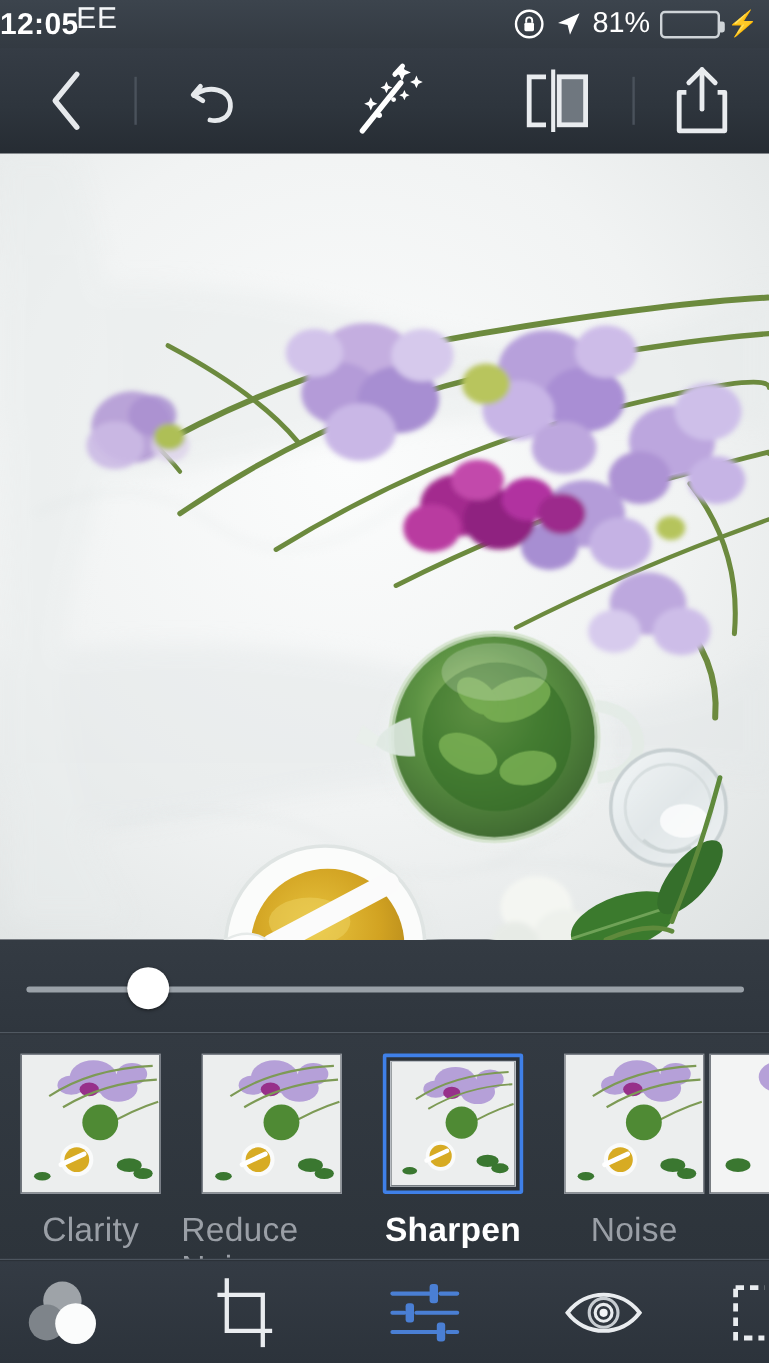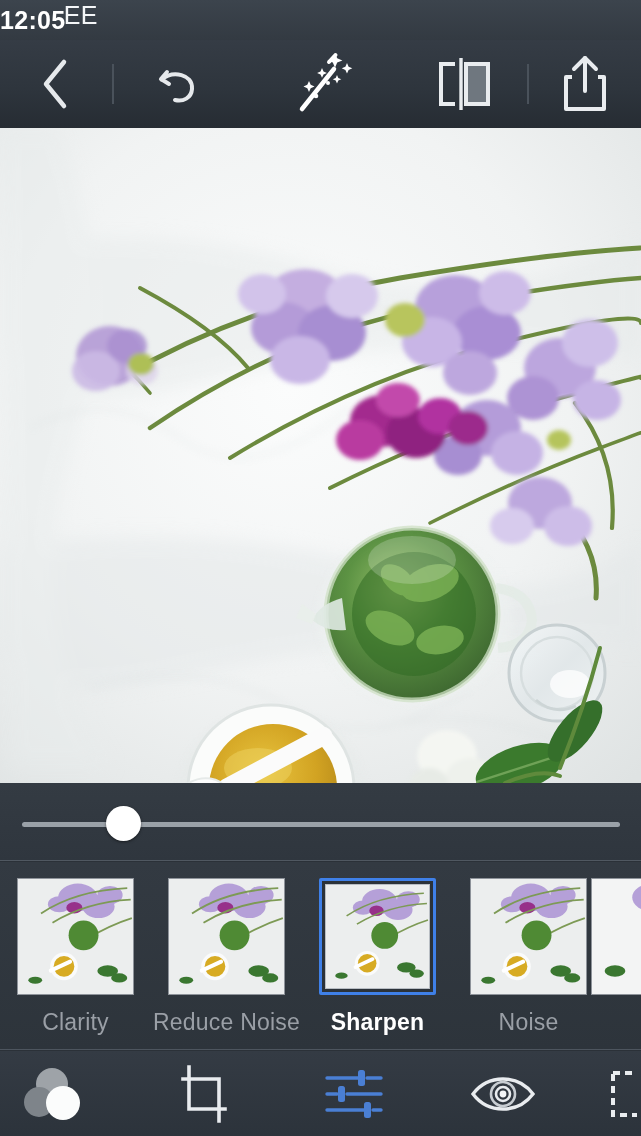--- a/index.html
+++ b/index.html
@@ -57,21 +57,21 @@
     background:linear-gradient(180deg,#333a42 0%,#2d343b 100%);
     border-bottom:1px solid #4d555e;
     display:flex; align-items:flex-start; overflow:hidden; }
   .fitem { position:relative; flex:0 0 auto; width:151px; padding-top:16px;
      display:flex; flex-direction:column; align-items:center; }
   .thumb-box { width:117px; height:117px; position:relative; border-radius:2px; }
   .thumb-box.sel { border:3px solid #3f80e8; padding:3px; background:#2b3239; }
   .thumb-img { width:100%; height:100%; overflow:hidden; position:relative;
      border:1px solid #8e939a; }
   .fitem.sel .thumb-img { border-color:#b9bec4; }
-  .flabel { margin-top:14px; font-size:23px; color:#9a9fa6; letter-spacing:.2px; }
+  .flabel { margin-top:14px; font-size:28px; color:#9a9fa6; letter-spacing:.2px; }
   .fitem.sel .flabel { color:#ffffff; font-weight:bold; }
 
   
   .bottomnav { position:absolute; top:1051px; left:0; width:641px; height:85px;
     background:linear-gradient(180deg,#343b44 0%,#2c333b 100%);
     display:flex; align-items:center; }
   .nav-btn { flex:0 0 auto; display:flex; align-items:center; justify-content:center;
     height:85px; }
   .nav-spacer { flex:1 1 auto; }
 
@@ -98,20 +98,40 @@
       <span class="wifi">
         <svg width="30" height="22" viewBox="0 0 30 22">
           <path d="M15 19.5 L9.5 12.8 A9 9 0 0 1 20.5 12.8 Z" fill="#f2f4f6"></path>
           <path d="M4.2 8.0 A16.5 16.5 0 0 1 25.8 8.0" stroke="#f2f4f6" stroke-width="3.2" fill="none" stroke-linecap="round"></path>
         </svg>
       </span>
     </div>
 
     <div class="sb-center">12:05</div>
 
+    <div class="sb-right">
+      <span>
+        <svg width="26" height="26" viewBox="0 0 26 26">
+          <circle cx="13" cy="13" r="11" fill="none" stroke="#fff" stroke-width="2"></circle>
+          <rect x="9" y="12" width="8" height="7" rx="1.2" fill="#fff"></rect>
+          <path d="M10.5 12 v-2 a2.5 2.5 0 0 1 5 0 v2" fill="none" stroke="#fff" stroke-width="1.6"></path>
+        </svg>
+      </span>
+      <span>
+        <svg width="24" height="24" viewBox="0 0 24 24">
+          <path d="M21 3 L3 11.2 L11 12.8 L13 21 Z" fill="#fff"></path>
+        </svg>
+      </span>
+      <span class="batt-pct">81%</span>
+      <span class="batt">
+        <span class="batt-fill" id="batt-fill" style="width: 81%; background: rgb(47, 217, 74);"></span>
+        <span class="batt-cap"></span>
+      </span>
+      <span class="bolt">⚡</span>
+    </div>
   </div>
 
   <div class="toolbar">
     <div class="tb-btn" style="width:112px">
       <svg width="40" height="56" viewBox="0 0 40 56">
         <path d="M28 6 L10 28 L28 50" fill="none" stroke="#e6e9ec" stroke-width="4.5" stroke-linecap="round" stroke-linejoin="round"></path>
       </svg>
     </div>
     <div class="tb-sep"></div>
 

